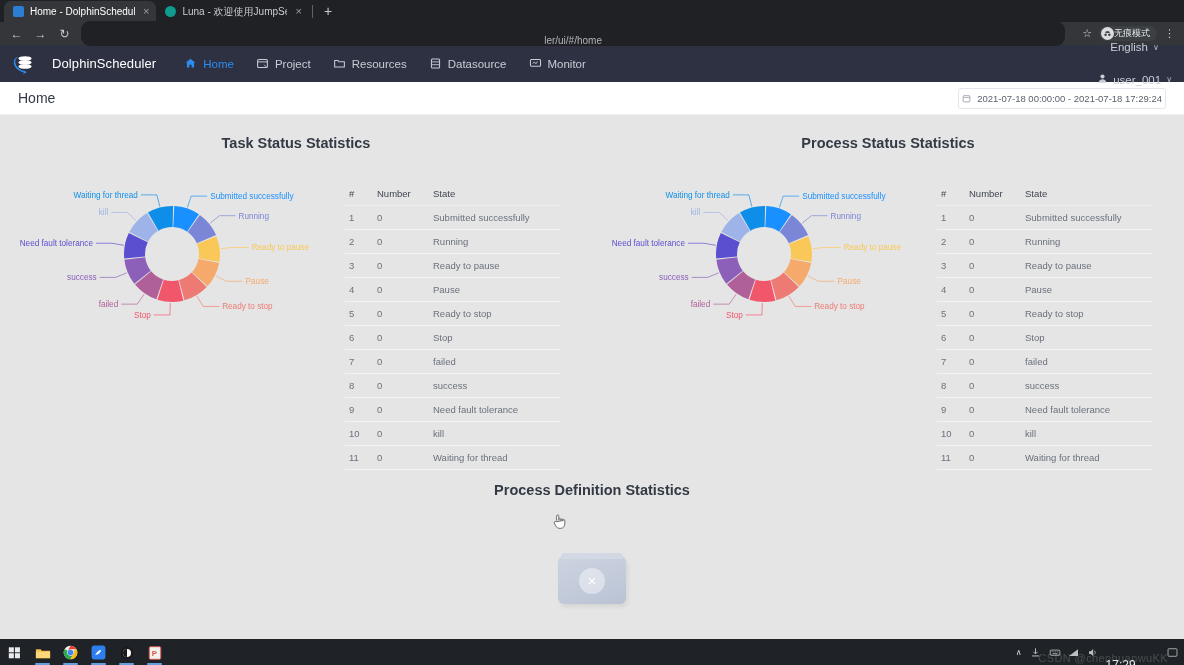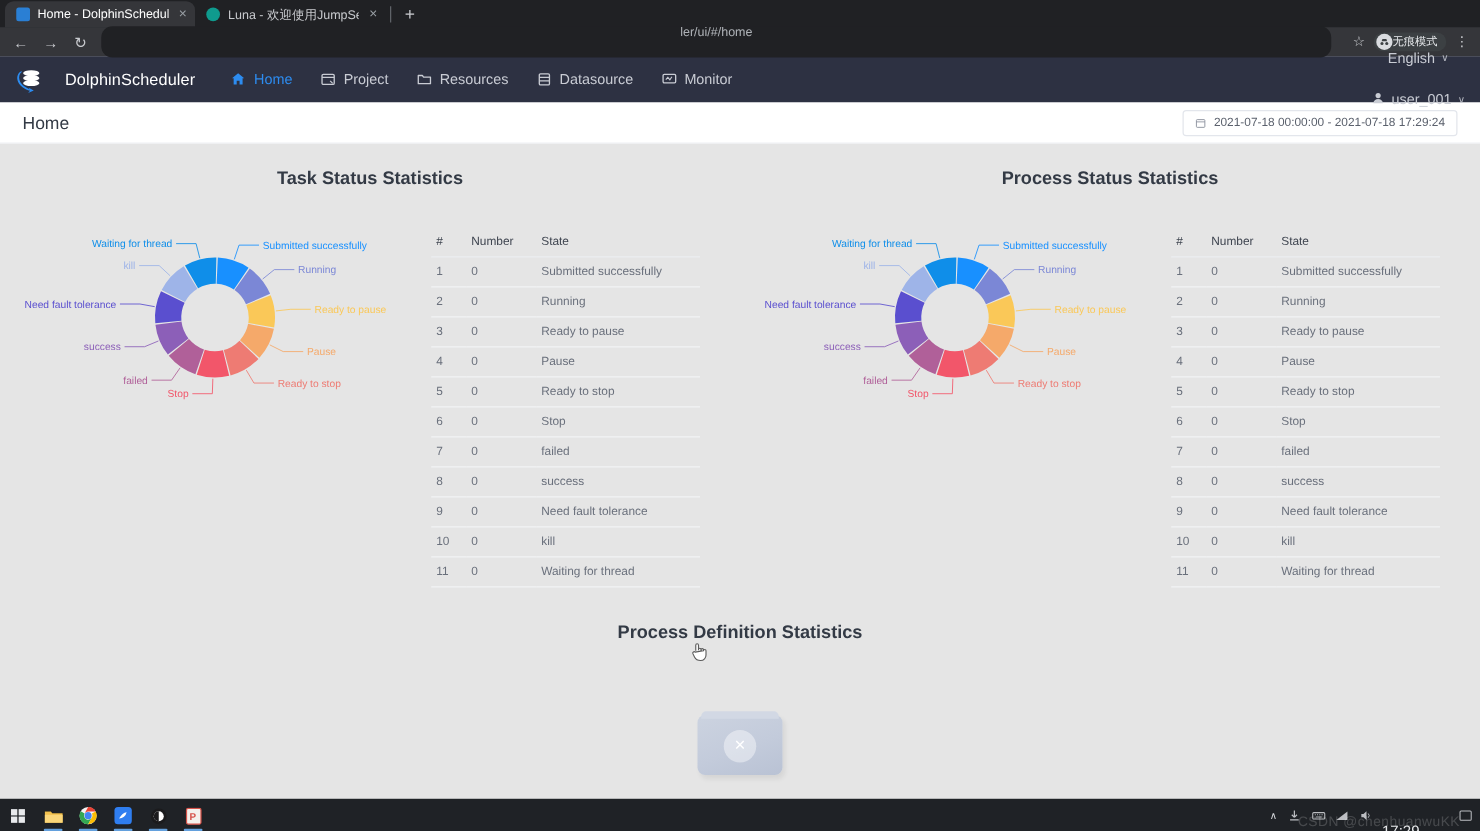--- a/index.html
+++ b/index.html
@@ -43,21 +43,21 @@
   .omnibox-row {
     height: 23px; display: flex; align-items: center;
     gap: 9px; padding: 0 9px; background: #35363a;
   }
   .nav-btn {
     width: 15px; height: 15px; color: #c8cace; font-size: 12px;
     display: flex; align-items: center; justify-content: center;
   }
   .omnibox {
     flex: 1; height: 25px; background: #202124; border-radius: 9px;
-    display: flex; align-items: flex-start; padding: 0 10px;
+    display: flex; align-items: flex-end; padding: 0 10px;
     font-size: 10px; color: #bdc1c6; position: relative;
   }
   .omni-url { margin-left: auto; margin-right: auto; opacity: .9; }
   .omni-right { display: flex; align-items: center; gap: 7px; margin-left: 8px; }
   .star-icon { color: #c8cace; font-size: 11px; }
   .incognito-pill {
     display: flex; align-items: center; gap: 0;
     background: #3c4043; border-radius: 9px; padding: 1px 7px 1px 2px;
     font-size: 9px; color: #e8eaed;
   }
@@ -93,21 +93,21 @@
 
   
   .page-head {
     height: 33px; background: #ffffff; border-bottom: 1px solid #eef0f3;
     display: flex; align-items: center; padding: 0 18px;
   }
   .page-title { font-size: 14px; color: #333a45; }
   .daterange {
     margin-left: auto; height: 21px; border: 1px solid #e3e6ec;
     border-radius: 3px; display: flex; align-items: center; gap: 6px;
-    padding: 0 9px; font-size: 9.5px; color: #5b616d; background: #fff;
+    padding: 0 3px; font-size: 9.5px; color: #5b616d; background: #fff;
   }
   .cal-ic { width: 9px; height: 9px; display: block; }
 
   
   .content { position: relative; height: 524px; background: #e5e5e5; overflow: hidden; }
   .panels { display: flex; }
   .panel { width: 592px; position: relative; }
   .panel-title {
     text-align: center; font-size: 14.5px; font-weight: bold;
     color: #333a45; padding-top: 20px;
@@ -124,21 +124,21 @@
     padding: 5px 4px 6px 4px; border-bottom: 1px solid #eceef1;
     font-size: 9.5px;
   }
   .stat-table td {
     padding: 6px 4px; border-bottom: 1px solid #f2f3f5;
     color: #6a707c; font-size: 9.5px;
   }
   .col-idx { width: 28px; }
   .col-num { width: 56px; }
 
-  .defstats { margin-top: 28px; }
+  .defstats { margin-top: 12px; }
   .defstats-title {
     text-align: center; font-size: 14.5px; font-weight: bold; color: #333a45;
   }
   .empty-wrap {
     display: flex; align-items: center; justify-content: center;
     height: 120px; margin-top: 22px;
   }
   .empty-card {
     width: 68px; height: 48px; border-radius: 6px;
     background: linear-gradient(160deg, #ccd3e0 0%, #c3cbdb 55%, #b9c2d4 100%);

